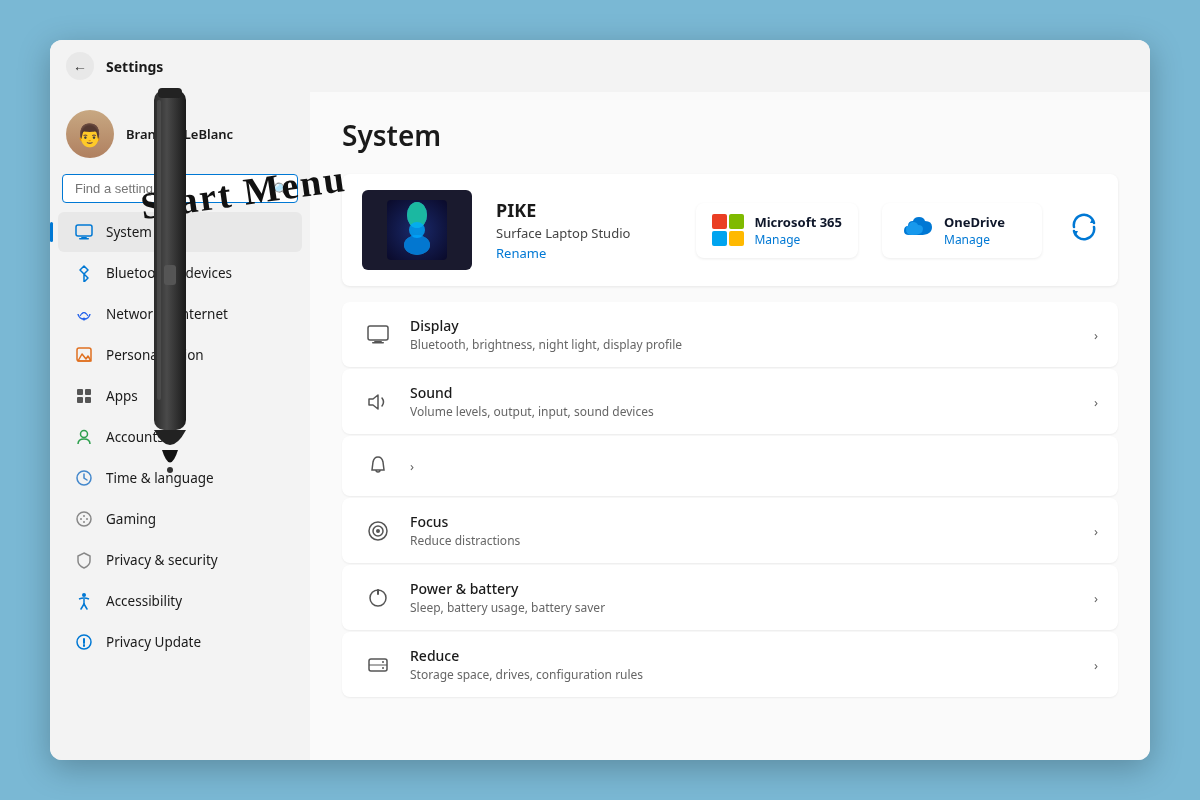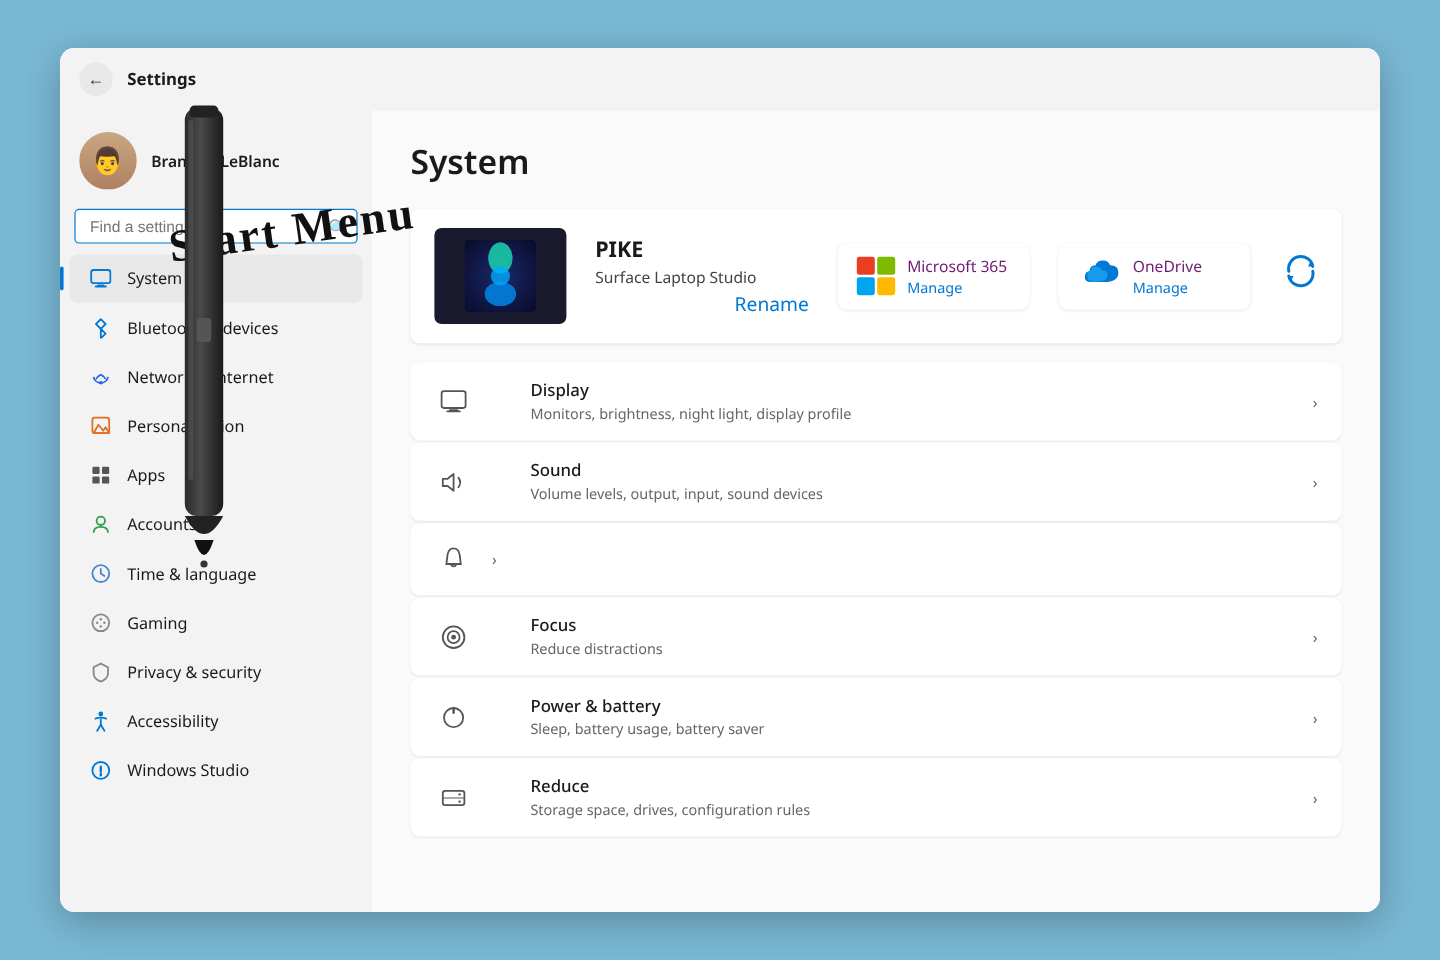--- a/index.html
+++ b/index.html
@@ -173,42 +173,42 @@
       width: 60px; height: 60px;
     }
     .device-info { flex: 1; }
     .device-name {
       font-size: 18px; font-weight: 700; color: #1a1a1a;
     }
     .device-model {
       font-size: 13px; color: #444; margin-top: 2px;
     }
     .device-rename {
-      font-size: 16px; color: #0078d4; cursor: pointer; margin-top: 2px; text-align: right;
+      font-size: 13px; color: #0078d4; cursor: pointer; margin-top: 2px;
     }
     .app-card {
       display: flex;
       align-items: center;
       gap: 10px;
       background: #fff;
       border-radius: 8px;
       padding: 10px 16px;
       box-shadow: 0 1px 3px rgba(0,0,0,0.08);
       min-width: 160px;
     }
     .ms365-icon {
       width: 32px; height: 32px;
       display: grid; grid-template-columns: 1fr 1fr; gap: 2px;
       flex-shrink: 0;
     }
     .ms365-icon div {
       border-radius: 2px;
     }
     .app-card-text .card-title {
-      font-size: 13px; font-weight: 400; color: #701a75;
+      font-size: 13px; font-weight: 700; color: #0f172a;
     }
     .app-card-text .card-sub {
       font-size: 12px; color: #0078d4; cursor: pointer;
     }
     
     .settings-list { display: flex; flex-direction: column; gap: 2px; }
     .settings-item {
       display: flex;
       align-items: center;
       gap: 16px;
@@ -219,21 +219,21 @@
       box-shadow: 0 1px 2px rgba(0,0,0,0.06);
       transition: background 0.1s;
     }
     .settings-item-icon {
       width: 32px; height: 32px;
       display: flex; align-items: center; justify-content: center;
       flex-shrink: 0;
       font-size: 18px;
       color: #555;
     }
-    .settings-item-text { flex: 1; margin-left: 32px; }
+    .settings-item-text { flex: 1; }
     .settings-item-title {
       font-size: 14px; font-weight: 500; color: #1a1a1a;
     }
     .settings-item-sub {
       font-size: 12px; color: #666; margin-top: 1px;
     }
     .chevron { color: #666; font-size: 13px; }
     .handwriting-overlay {
       position: absolute;
       top: 130px;
@@ -398,21 +398,21 @@
           <span>Accessibility</span>
         </div>
 
         <div class="nav-item">
           <div class="nav-icon">
             <svg width="18" height="18" viewBox="0 0 18 18">
                 <circle cx="9" cy="9" r="7" fill="none" stroke="#0078d4" stroke-width="1.5"></circle>
                 <path d="M9 6 L9 10 M9 12 L9 13" stroke="#0078d4" stroke-width="2" stroke-linecap="round"></path>
               </svg>
           </div>
-          <span>Windows Studio</span>
+          <span>Privacy Update</span>
         </div>
       </nav>
     </div>
 
     <div class="main">
       <h1 class="page-title">System</h1>
 
       <div class="device-section">
 
         <div class="device-thumbnail">
@@ -480,21 +480,21 @@
         <div class="settings-item">
           <div class="settings-item-icon">
             <svg width="24" height="24" viewBox="0 0 24 24">
                 <rect x="2" y="3" width="20" height="14" rx="2" fill="none" stroke="#555" stroke-width="1.5"></rect>
                 <rect x="8" y="18" width="8" height="2" rx="1" fill="#555"></rect>
                 <rect x="6" y="19" width="12" height="1.5" rx="0.75" fill="#555"></rect>
               </svg>
           </div>
           <div class="settings-item-text">
             <div class="settings-item-title">Display</div>
-            <div class="settings-item-sub">Monitors, brightness, night light, display profile</div>
+            <div class="settings-item-sub">Bluetooth, brightness, night light, display profile</div>
           </div>
           <span class="chevron">›</span>
         </div>
 
         <div class="settings-item">
           <div class="settings-item-icon">
             <svg width="24" height="24" viewBox="0 0 24 24">
                 <path d="M3 9 L3 15 L7 15 L12 19 L12 5 L7 9 Z" fill="none" stroke="#555" stroke-width="1.5" stroke-linejoin="round"></path>
                 <path d="M16 8 Q19 12 16 16" fill="none" stroke="#555" stroke-width="1.5" stroke-linecap="round"></path>
               </svg>

